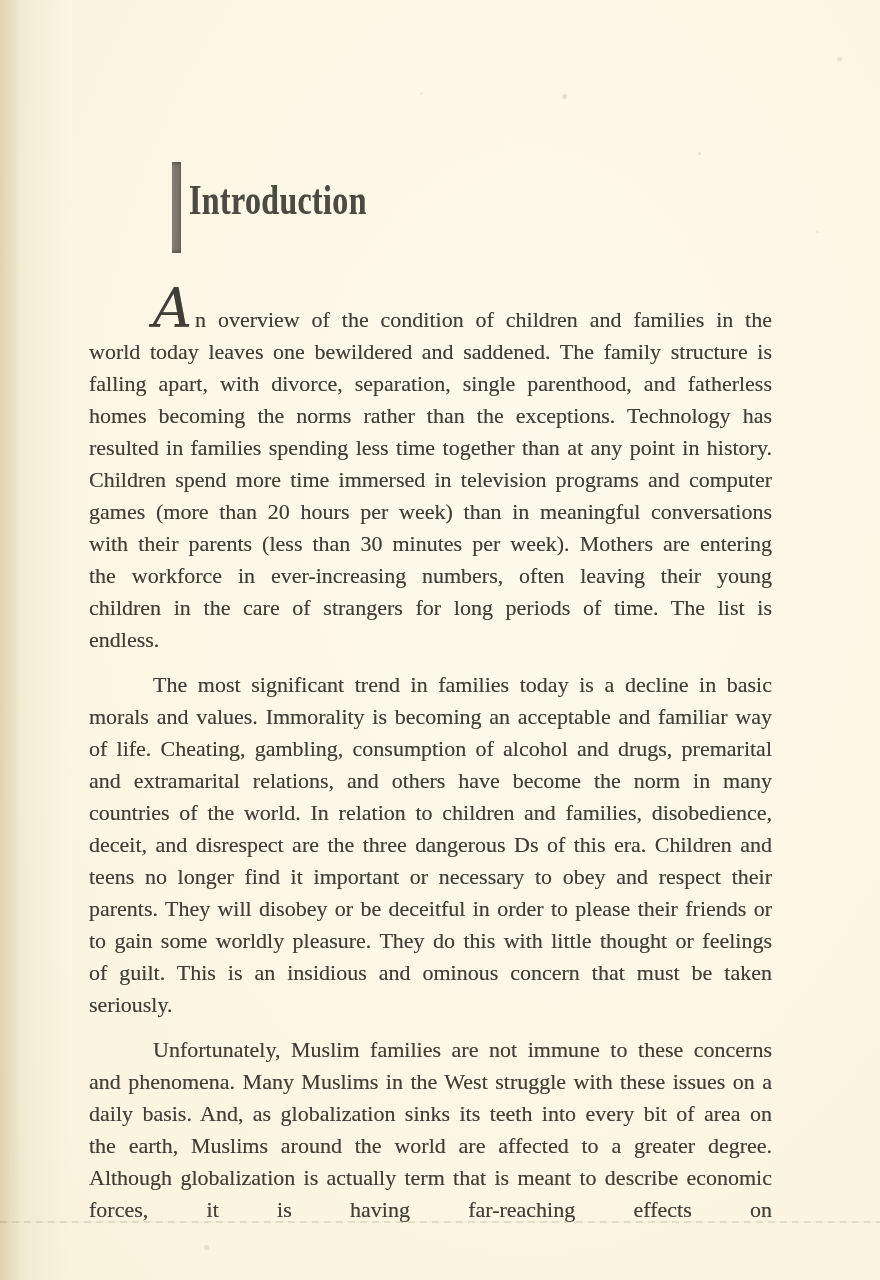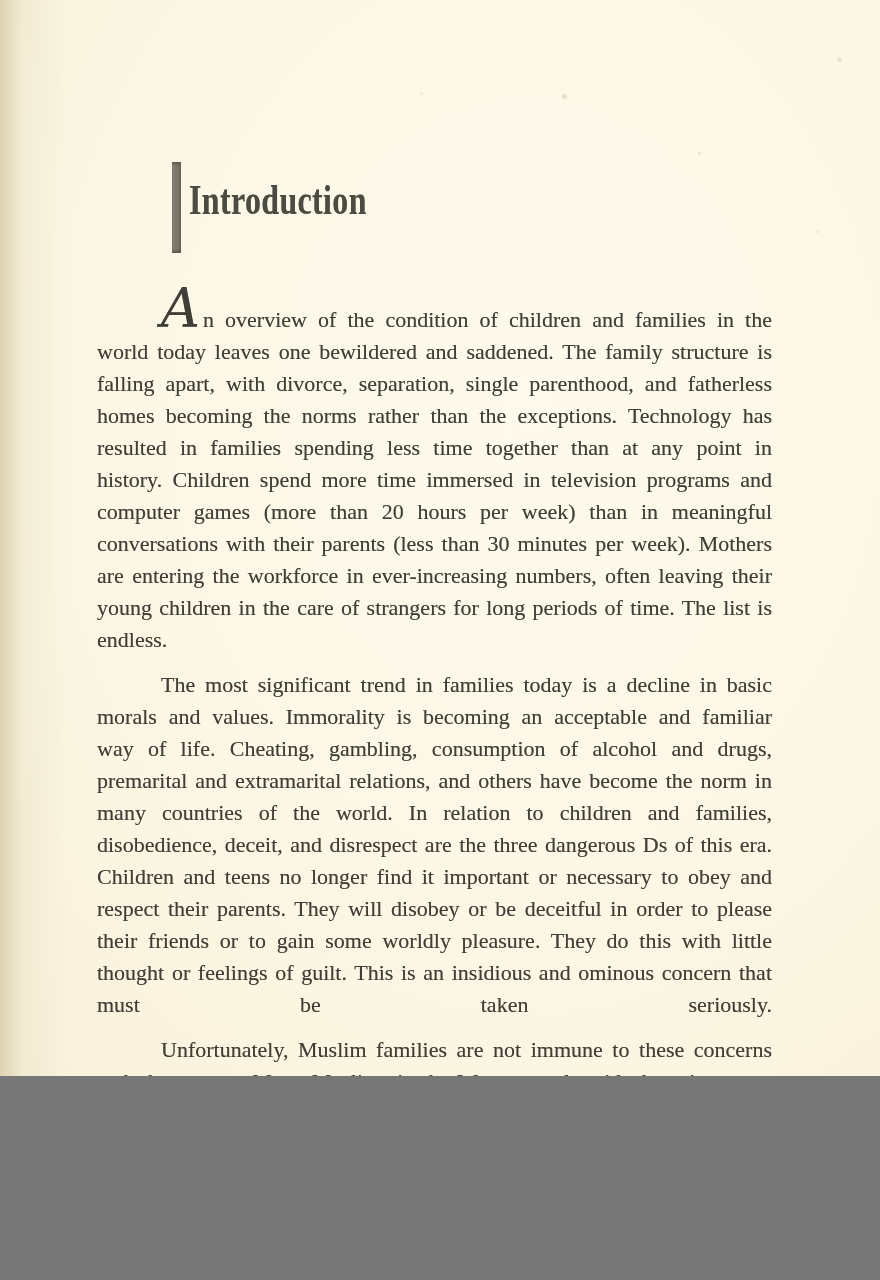--- a/index.html
+++ b/index.html
@@ -1,19 +1,19 @@
 <!DOCTYPE html>
 <html style="--paper: #fcf8e7; --ink: #403e37; --heading-ink: #4c4b41; --accent-bar: #7b7869;"><head>
 <meta charset="utf-8">
 <style>
   html, body { margin: 0; padding: 0; background: #777; }
   .page {
     position: relative;
     width: 880px;
-    height: 1076px;
+    height: 1280px;
     margin: 0 auto;
     overflow: hidden;
     background:
       linear-gradient(90deg, rgba(219,206,172,.9) 0px, rgba(236,229,202,.55) 22px, rgba(252,248,231,0) 68px),
       radial-gradient(ellipse at 60% 38%, #fdfaed 0%, #fcf7e5 55%, #f8f1db 100%);
     font-family: "Liberation Serif", serif;
   }
   .accent-bar {
     position: absolute;
     left: 172px; top: 162px;
@@ -40,21 +40,21 @@
     position: absolute;
     left: 85px; top: 293px;
     width: 687px;
     font-size: 22px;
     line-height: 32px;
     color: var(--ink, #403e37);
     text-align: justify;
     word-spacing: 1.5px;
     text-shadow: 0 0 .4px rgba(60,58,50,.5);
   }
-  .body-text p { margin: 0 0 13px 12px; text-indent: 64px; }
+  .body-text p { margin: 0 0 13px 4px; text-indent: 64px; }
   .body-text p.justify-last { text-align-last: justify; }
   .dropcap {
     font-family: "DejaVu Serif", serif;
     font-style: italic;
     font-size: 54px;
     line-height: 32px;
     letter-spacing: -3px;
     margin-right: 6px;
     color: var(--ink, #3d3b34);
   }

